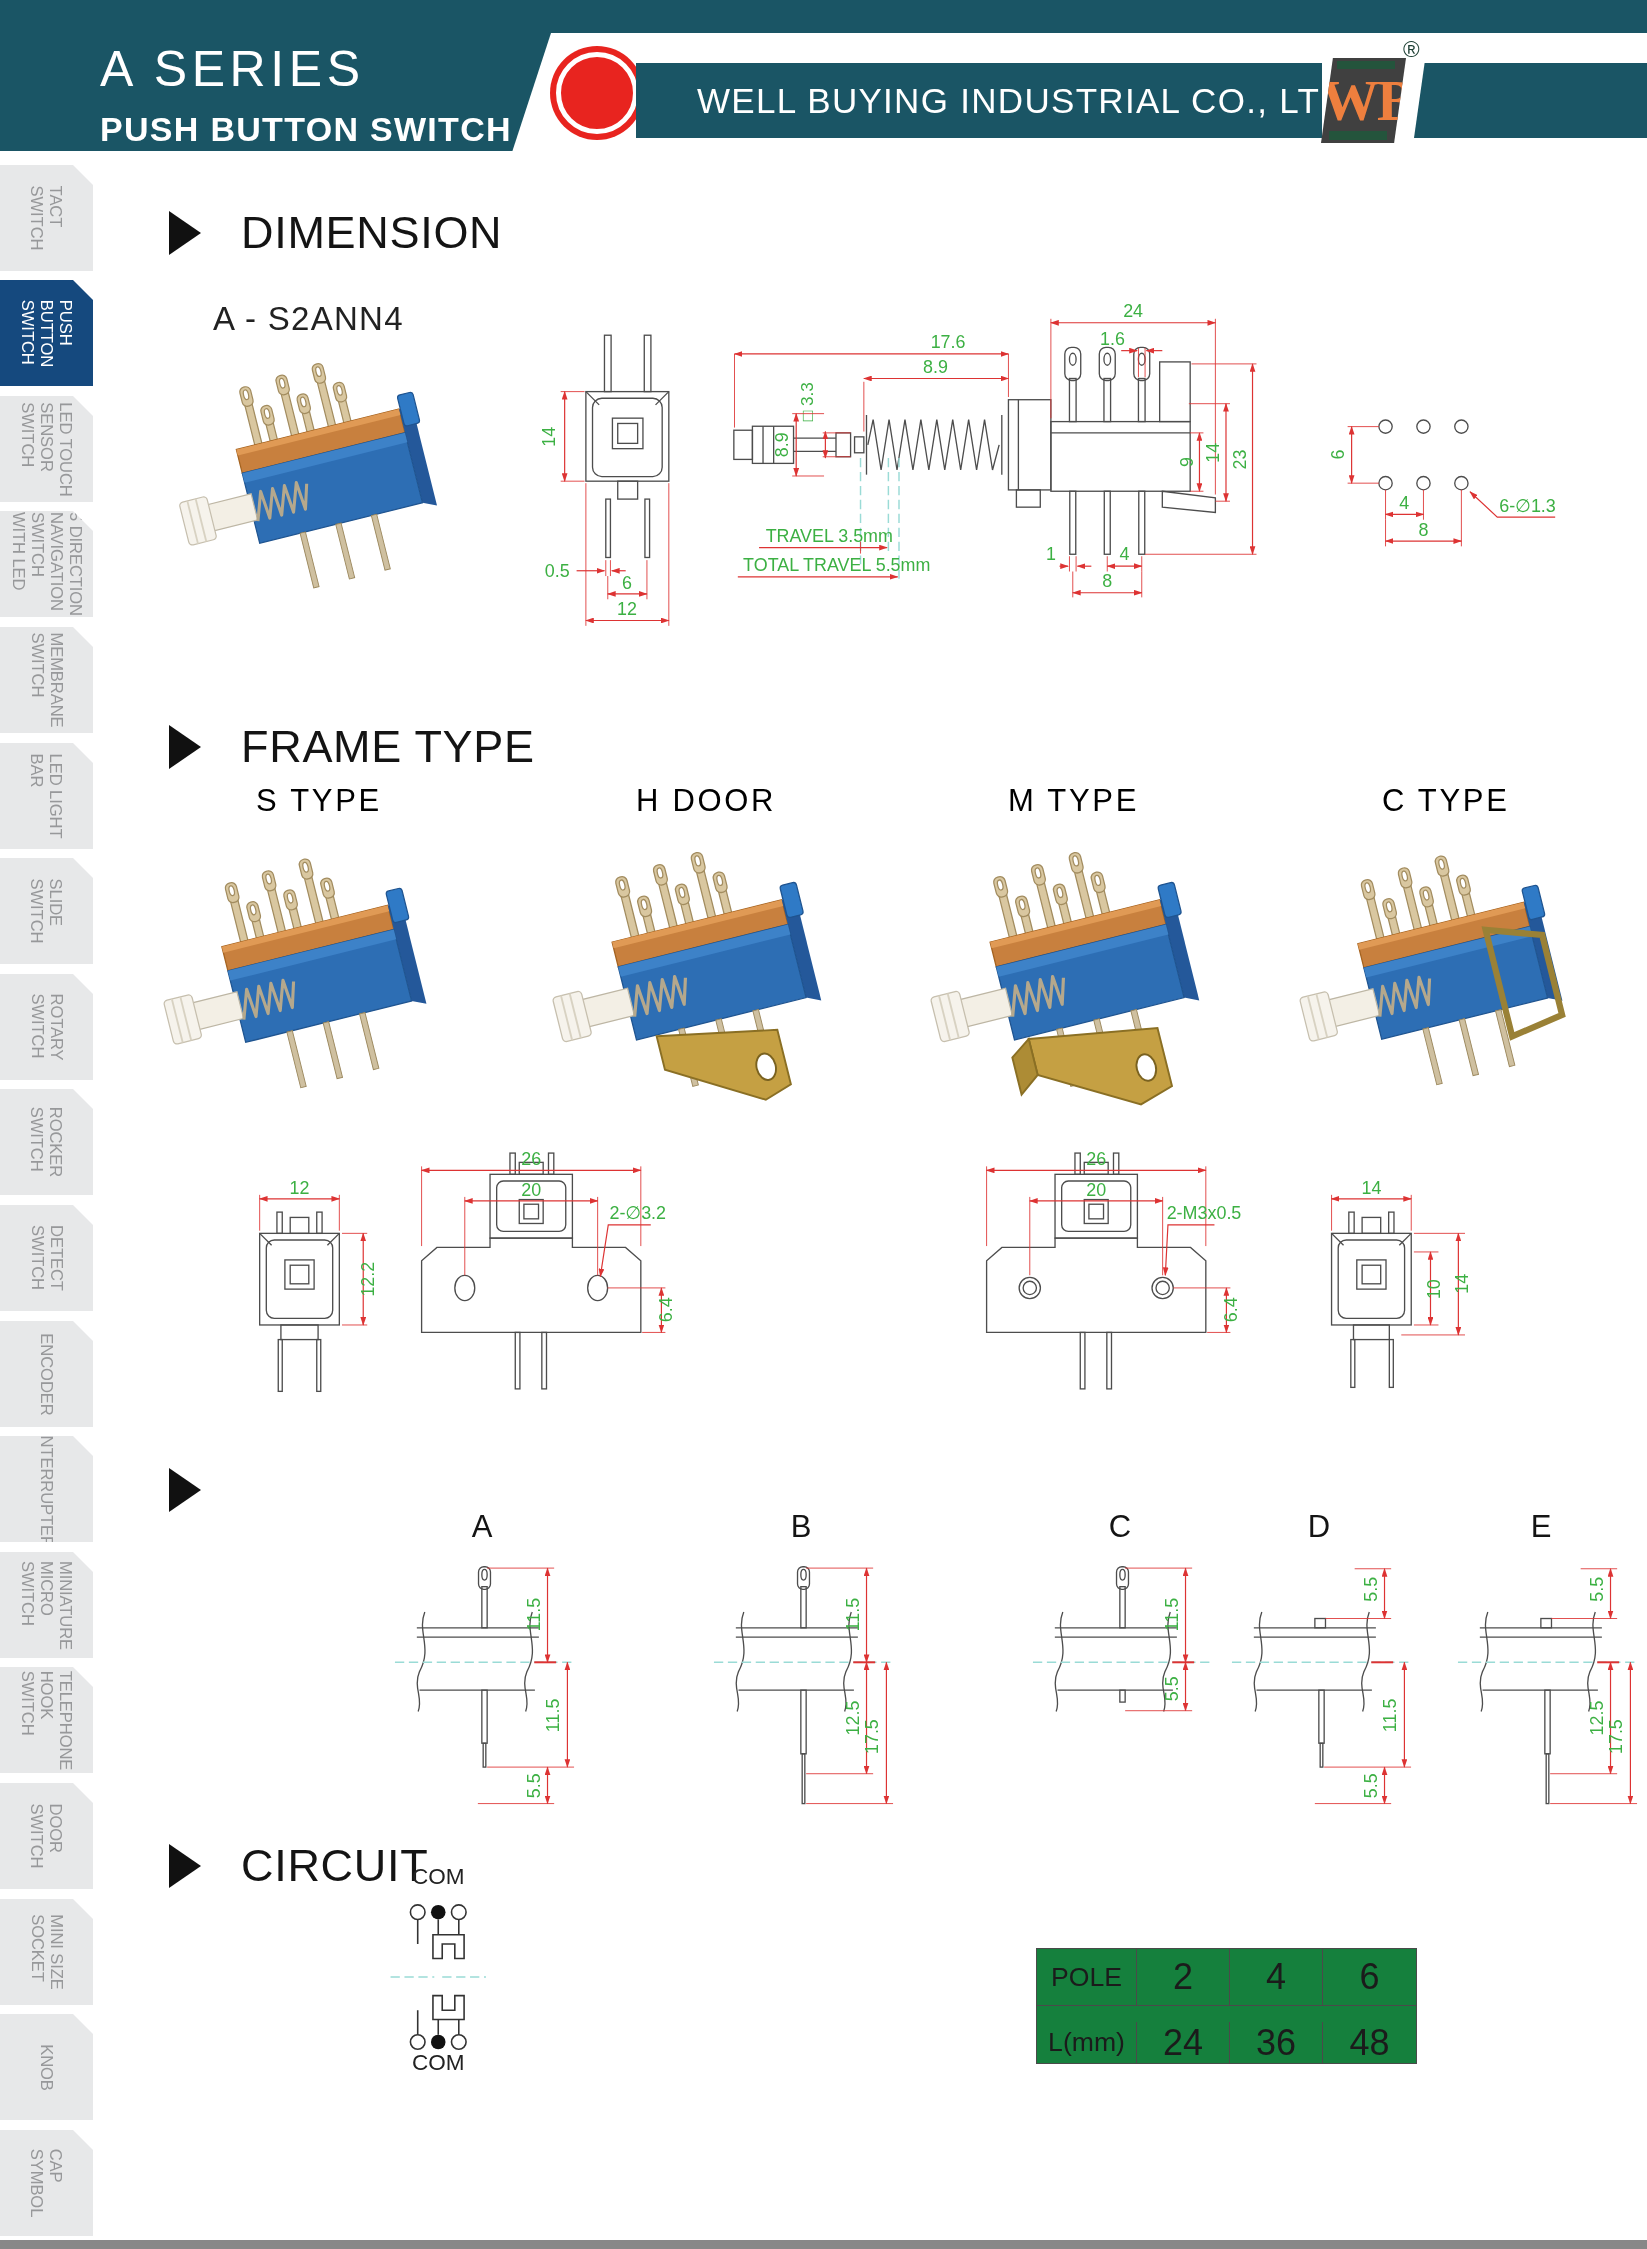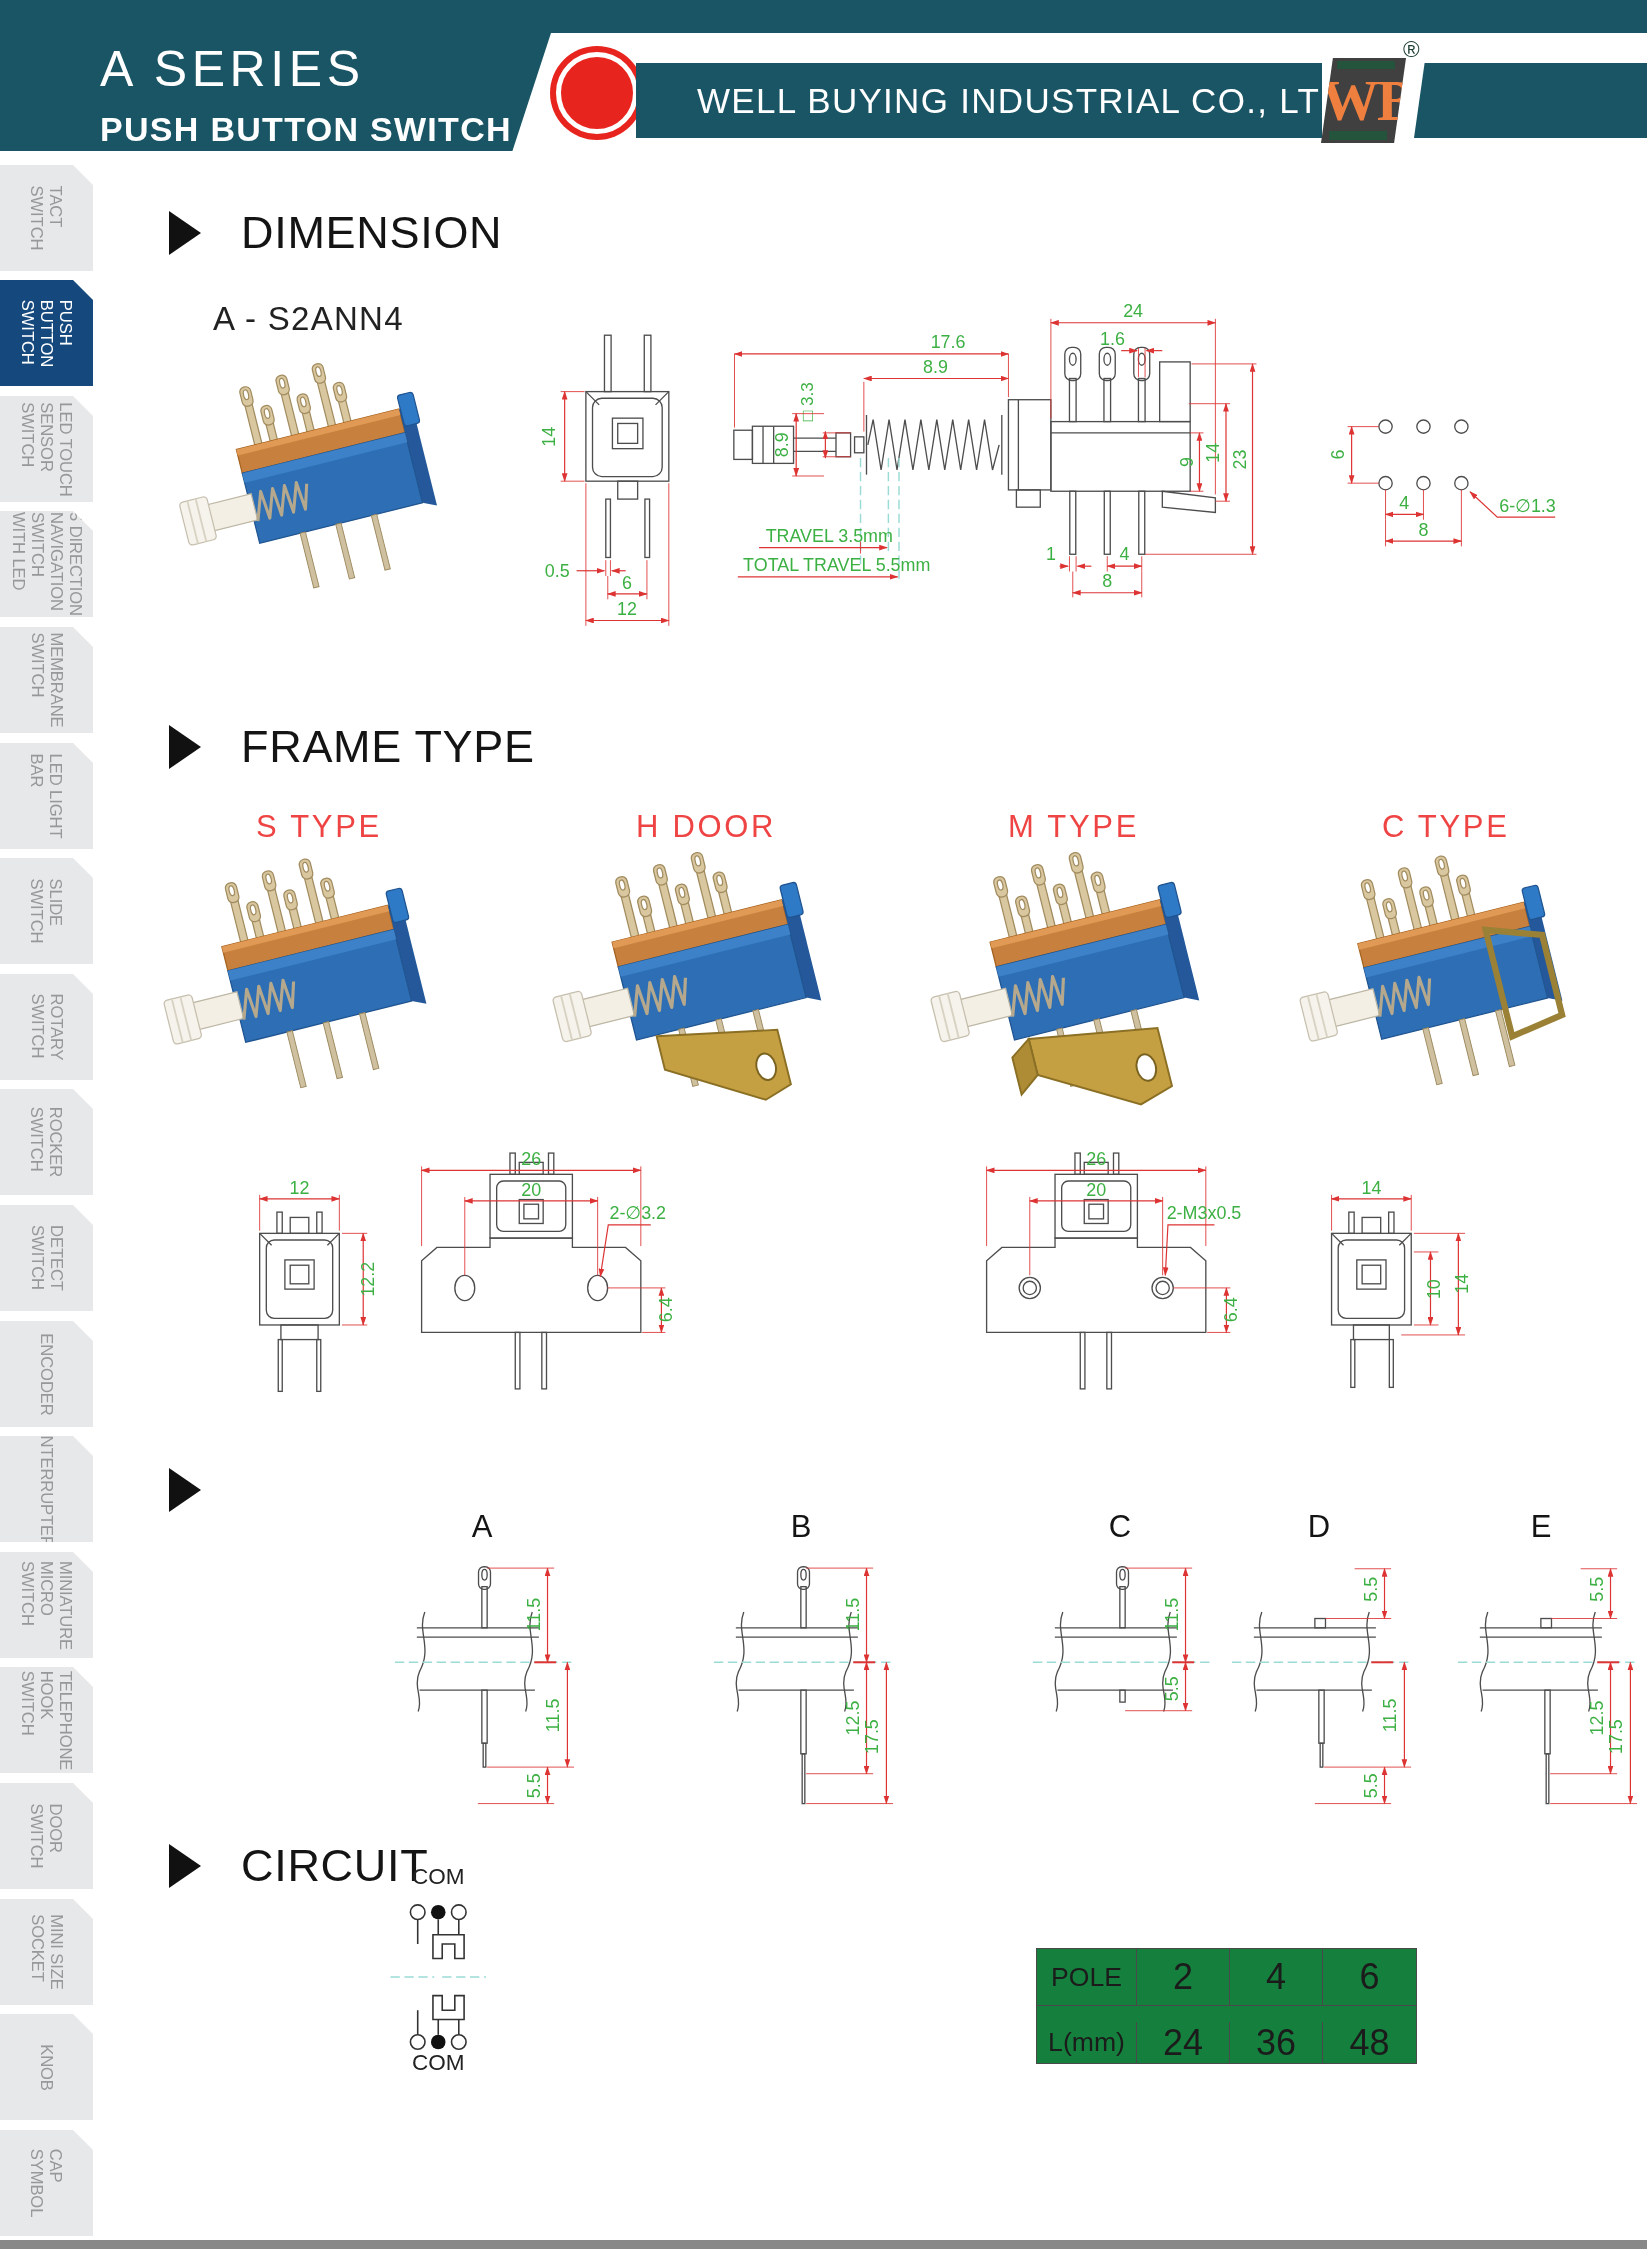--- a/index.html
+++ b/index.html
@@ -39,21 +39,21 @@
   .tab.active { background:#15497e; }
   .tab-text { transform:rotate(90deg); font-size:16.6px; line-height:19px; color:#97989a;
               letter-spacing:-0.1px; white-space:nowrap; font-weight:500; }
   .tab.active .tab-text { color:#ffffff; }
   
   .sec-h { position:absolute; display:flex; align-items:center; gap:40px; }
   .tri   { width:0; height:0; border-left:32px solid #111; border-top:22.6px solid transparent;
            border-bottom:22.6px solid transparent; }
   .sec-t { font-size:45px; color:#141414; letter-spacing:0.7px; white-space:nowrap; }
   .model-label { position:absolute; left:213px; top:300px; font-size:33px; color:#222; letter-spacing:1.3px; }
-  .type-label  { position:absolute; font-size:31px; color:#ef4444; letter-spacing:2.7px; white-space:nowrap;margin-top:26px; }
+  .type-label  { position:absolute; font-size:31px; color:#000000; letter-spacing:2.7px; white-space:nowrap; }
   .term-letter { position:absolute; font-size:31px; color:#141414; transform:translateX(-50%); }
   
   .cad { position:absolute; }
   .ln  { fill:none; stroke:#4d4d4d; stroke-width:2; }
   .dimln { stroke:#dd3333; stroke-width:1.8; fill:none; }
   .extln { stroke:#dd3333; stroke-width:1.3; fill:none; }
   .gdim  { fill:#3cb043; font-size:27px; }
   .gdim2 { fill:#3cb043; font-size:26px; }
   .tealdash { stroke:#9adbd6; stroke-width:2.2; stroke-dasharray:14 7; fill:none; }
   svg text { font-family:"Liberation Sans","DejaVu Sans",sans-serif; }

